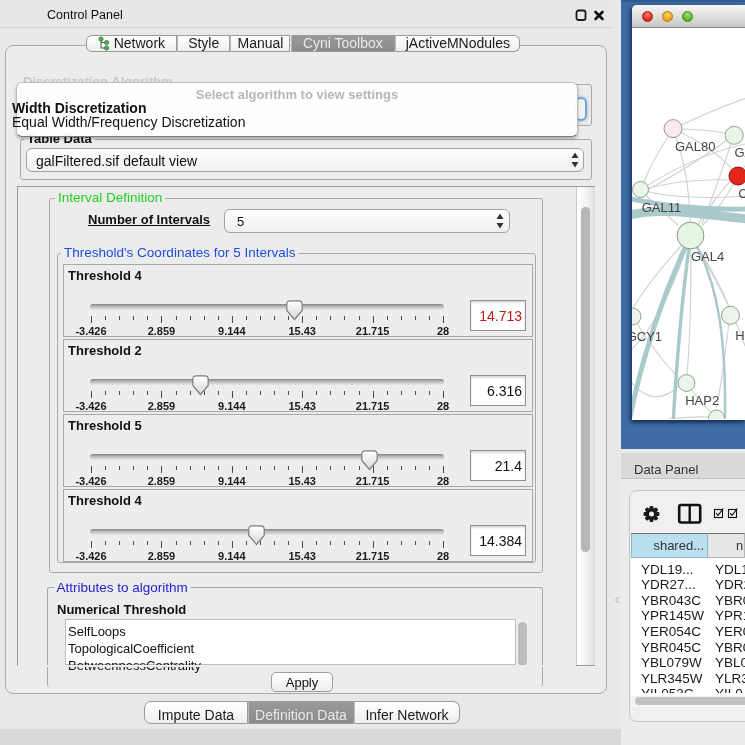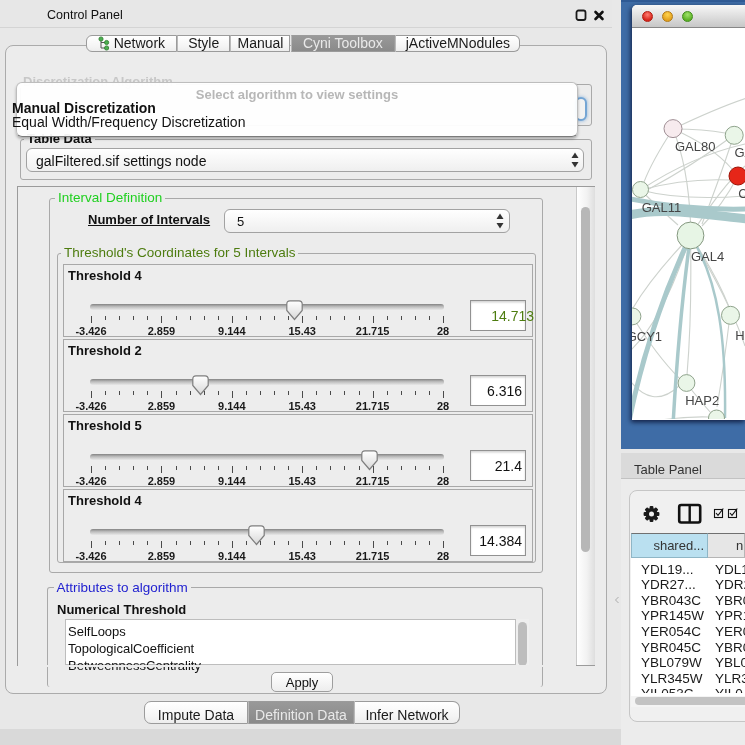--- a/index.html
+++ b/index.html
@@ -35,43 +35,43 @@
 <div class="seg" style="left:177px;top:34.5px;width:53.400000000000006px;height:17.5px;;border-left:1px solid #b9b9b9">Style</div>
 <div class="seg" style="left:230.4px;top:34.5px;width:60.099999999999994px;height:17.5px;;border-left:1px solid #b9b9b9">Manual</div>
 <div class="seg sel" style="left:290.5px;top:34.5px;width:104.69999999999999px;height:17.5px;;border-left:1px solid #b9b9b9">Cyni Toolbox</div>
 <div class="seg" style="left:395.2px;top:34.5px;width:125.30000000000001px;height:17.5px;border-top-right-radius:6px;border-bottom-right-radius:6px;border-left:1px solid #b9b9b9">jActiveMNodules</div>
 <div class="group" style="left:20px;top:84px;width:572px;height:42px;"></div>
 <div class="gtitle" style="left:20px;top:75px;color:#c7c7c7;font-weight:bold;">Discretization Algorithm</div>
 <div class="abs" style="left:575px;top:97px;width:12px;height:24px;border:2px solid #74a5d4;border-radius:7px;background:#f2f2f2;box-sizing:border-box;box-shadow:0 0 3px 1px rgba(120,170,220,.5);"></div>
 <div class="group" style="left:20px;top:139px;width:572px;height:41px;"></div>
 <div class="gtitle b13" style="left:24px;top:132px;">Table Data</div>
 <div class="abs" style="left:26px;top:148px;width:558px;height:24px;background:linear-gradient(#ffffff,#efefef);border:1px solid #a2a2a2;border-radius:6px;box-sizing:border-box;"></div>
-<div class="abs" style="left:36px;top:153px;font-size:14px;color:#111;">galFiltered.sif settings node</div>
+<div class="abs" style="left:36px;top:153px;font-size:14px;color:#111;">galFiltered.sif default view</div>
 <svg class="abs" style="left:569px;top:151px;" width="12" height="18" viewBox="0 0 12 18">
 <path d="M6 1.5 L9.5 7 L2.5 7 Z" fill="#333"></path>
     <path d="M6 16.5 L9.5 11 L2.5 11 Z" fill="#333"></path>
   </svg>
 <div class="abs" style="left:16px;top:82px;width:562px;height:55px;background:rgba(255,255,255,0.95);border:1px solid #bdbdbd;border-bottom:1px solid #7b7b7b;border-radius:6px;box-sizing:border-box;box-shadow:0 2px 3px rgba(0,0,0,0.28);"></div>
 <div class="abs" style="left:16px;top:87px;width:562px;text-align:center;font-size:13px;font-weight:bold;color:#b7b7b7;">Select algorithm to view settings</div>
-<div class="abs" style="left:12px;top:100px;font-size:14px;font-weight:bold;color:#111;">Manual Discretization</div>
+<div class="abs" style="left:12px;top:100px;font-size:14px;font-weight:bold;color:#111;">Width Discretization</div>
 <div class="abs" style="left:12px;top:113.5px;font-size:14px;color:#111;">Equal Width/Frequency Discretization</div>
 <div class="abs" style="left:17px;top:186px;width:578px;height:480px;border:1px solid #9b9b9b;box-sizing:border-box;background:#ececec;overflow:hidden;"></div>
 <div class="abs" style="left:576px;top:187px;width:18px;height:478px;background:linear-gradient(to right,#ffffff,#f2f2f2 55%,#dedede);border-left:1px solid #c9c9c9;"></div>
 <div class="abs" style="left:581px;top:207px;width:9px;height:345px;background:#b7b7b7;border-radius:5px;"></div>
 <div class="group" style="left:49px;top:198px;width:494px;height:375px;"></div>
 <div class="gtitle" style="left:55px;top:190.5px;color:#20d020;font-size:13.5px;">Interval Definition</div>
 <div class="abs b13" style="left:88px;top:212px;text-decoration:underline;">Number of Intervals</div>
 <div class="abs" style="left:224px;top:209px;width:286px;height:24px;background:linear-gradient(#ffffff,#efefef);border:1px solid #a2a2a2;border-radius:6px;box-sizing:border-box;"></div>
 <div class="abs r13" style="left:237px;top:214px;">5</div>
 <svg class="abs" style="left:494px;top:212px;" width="12" height="18" viewBox="0 0 12 18">
 <path d="M6 1.5 L9.5 7 L2.5 7 Z" fill="#333"></path>
     <path d="M6 16.5 L9.5 11 L2.5 11 Z" fill="#333"></path>
   </svg>
 <div class="group" style="left:57px;top:253px;width:479px;height:310px;"></div>
-<div class="gtitle" style="left:61px;top:246px;color:#4d7c0f;font-size:13.5px;">Threshold's Coordinates for 5 Intervals</div>
+<div class="gtitle" style="left:61px;top:246px;color:#1d4ed8;font-size:13.5px;">Threshold's Coordinates for 5 Intervals</div>
 <div class="abs" style="left:63px;top:264px;width:470px;height:73px;border:1px solid #a8a8a8;box-sizing:border-box;background:#ededed;"></div>
 <div class="abs b13" style="left:68px;top:268px;">Threshold 4</div>
 <div class="abs" style="left:90px;top:304px;width:354px;height:6px;border-radius:3px;background:linear-gradient(#838383,#bdbdbd 45%,#e8e8e8);"></div>
 <div class="tick" style="left:91.0px;top:316px;height:7px;"></div>
 <div class="tick" style="left:105.1px;top:316px;height:4px;"></div>
 <div class="tick" style="left:119.2px;top:316px;height:4px;"></div>
 <div class="tick" style="left:133.2px;top:316px;height:4px;"></div>
 <div class="tick" style="left:147.3px;top:316px;height:4px;"></div>
 <div class="tick" style="left:161.4px;top:316px;height:7px;"></div>
 <div class="tick" style="left:175.5px;top:316px;height:4px;"></div>
@@ -103,21 +103,21 @@
 <svg class="abs" style="left:285.7px;top:300px;" width="17" height="21" viewBox="0 0 17 21">
 <path d="M4 0.8 L13 0.8 Q16.2 0.8 16.2 4 L16.2 10.5 L8.5 19.5 L0.8 10.5 L0.8 4 Q0.8 0.8 4 0.8 Z" fill="url(#tg1)" stroke="#7d7d7d" stroke-width="1.2"></path>
 <defs>
       <linearGradient id="tg1" x1="0" y1="0" x2="0" y2="1">
         <stop offset="0" stop-color="#ffffff"></stop>
         <stop offset="1" stop-color="#d8d8d8"></stop>
       </linearGradient>
     </defs>
   </svg>
 <div class="abs" style="left:470px;top:300px;width:56px;height:31px;background:#ffffff;border:1px solid #919191;box-sizing:border-box;box-shadow:inset 0 1.5px 2px rgba(0,0,0,0.18);"></div>
-<div class="abs" style="left:470px;top:308px;width:52px;text-align:right;font-size:14px;color:#4d7c0f;margin-left:12px;">14.713</div>
+<div class="abs" style="left:470px;top:308px;width:52px;text-align:right;font-size:14px;color:#b91c1c;">14.713</div>
 <div class="abs" style="left:63px;top:339px;width:470px;height:73px;border:1px solid #a8a8a8;box-sizing:border-box;background:#ededed;"></div>
 <div class="abs b13" style="left:68px;top:343px;text-align:right;">Threshold 2</div>
 <div class="abs" style="left:90px;top:379px;width:354px;height:6px;border-radius:3px;background:linear-gradient(#838383,#bdbdbd 45%,#e8e8e8);"></div>
 <div class="tick" style="left:91.0px;top:391px;height:7px;"></div>
 <div class="tick" style="left:105.1px;top:391px;height:4px;"></div>
 <div class="tick" style="left:119.2px;top:391px;height:4px;"></div>
 <div class="tick" style="left:133.2px;top:391px;height:4px;"></div>
 <div class="tick" style="left:147.3px;top:391px;height:4px;"></div>
 <div class="tick" style="left:161.4px;top:391px;height:7px;"></div>
 <div class="tick" style="left:175.5px;top:391px;height:4px;"></div>
@@ -321,21 +321,21 @@
 <text x="106.2" y="171.5">C</text>
 <text x="9.7" y="185.9">GAL11</text>
 <text x="59" y="235">GAL4</text>
 <text x="-5.3" y="315">GCY1</text>
 <text x="103.3" y="314">H</text>
 <text x="53.2" y="378.5">HAP2</text>
 </g>
 </svg>
 <div class="abs" style="left:621px;top:479px;width:124px;height:266px;background:#ececec;"></div>
 <div class="abs" style="left:621px;top:453px;width:124px;height:26px;background:#dadada;border-bottom:1px solid #c2c2c2;box-sizing:border-box;"></div>
-<div class="abs" style="left:634px;top:462px;font-size:13px;color:#333;">Table Panel</div>
+<div class="abs" style="left:634px;top:462px;font-size:13px;color:#333;">Data Panel</div>
 <div class="abs" style="left:629px;top:490px;width:130px;height:232px;background:#f0f0f0;border:1px solid #c6c6c6;border-radius:8px;box-sizing:border-box;"></div>
 <svg class="abs" style="left:642px;top:503px;" width="100" height="24" viewBox="0 0 100 24">
 <g transform="translate(9.5,11)">
 <g fill="#1a1a1a">
 <circle cx="0" cy="0" r="6"></circle>
 <g>
 <rect x="-1.9" y="-7.9" width="3.8" height="15.8" rx="1"></rect>
 <rect x="-1.9" y="-7.9" width="3.8" height="15.8" rx="1" transform="rotate(45)"></rect>
 <rect x="-1.9" y="-7.9" width="3.8" height="15.8" rx="1" transform="rotate(90)"></rect>
 <rect x="-1.9" y="-7.9" width="3.8" height="15.8" rx="1" transform="rotate(135)"></rect>

